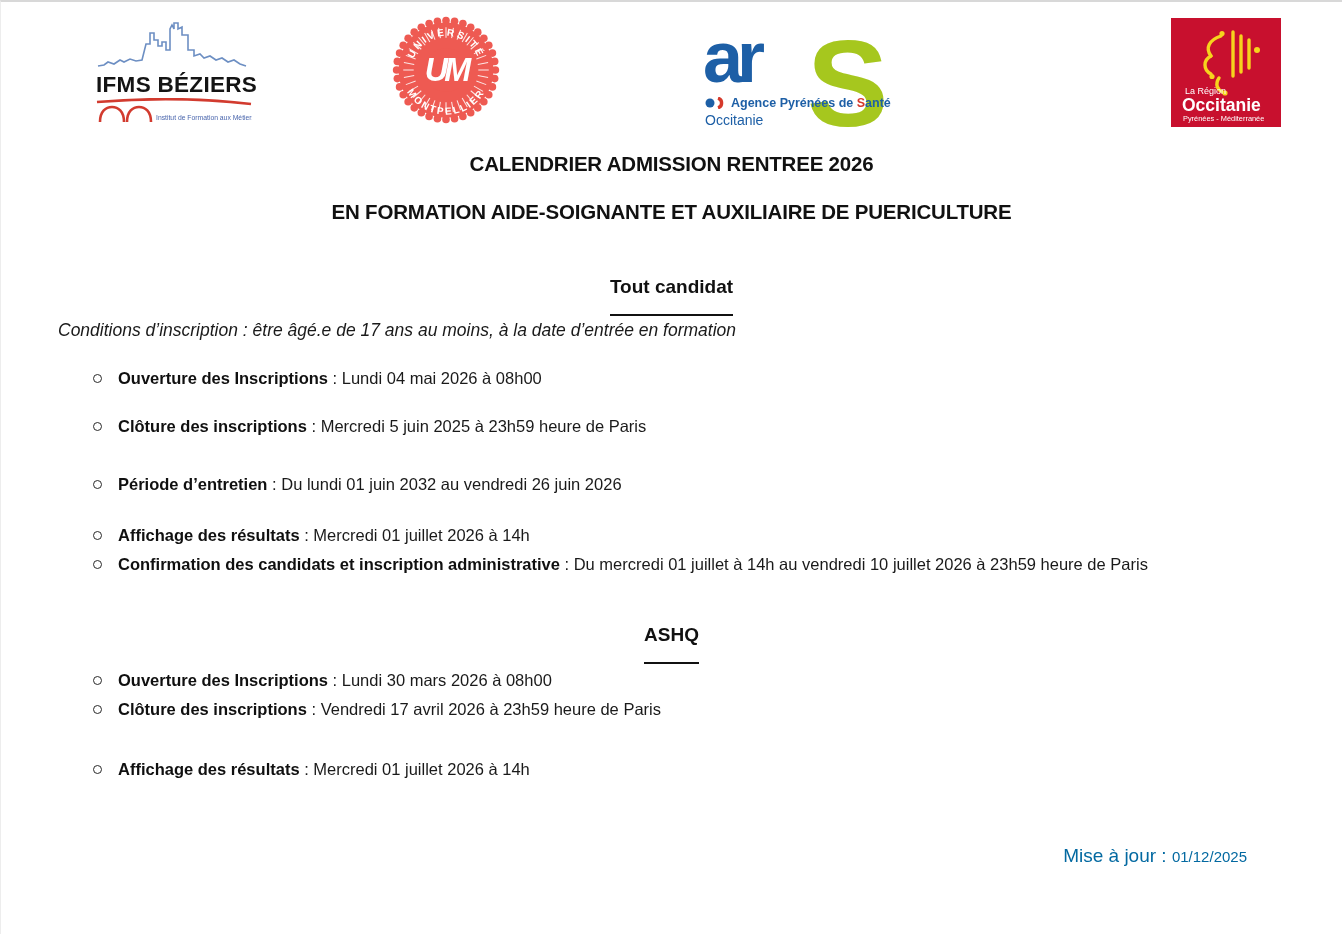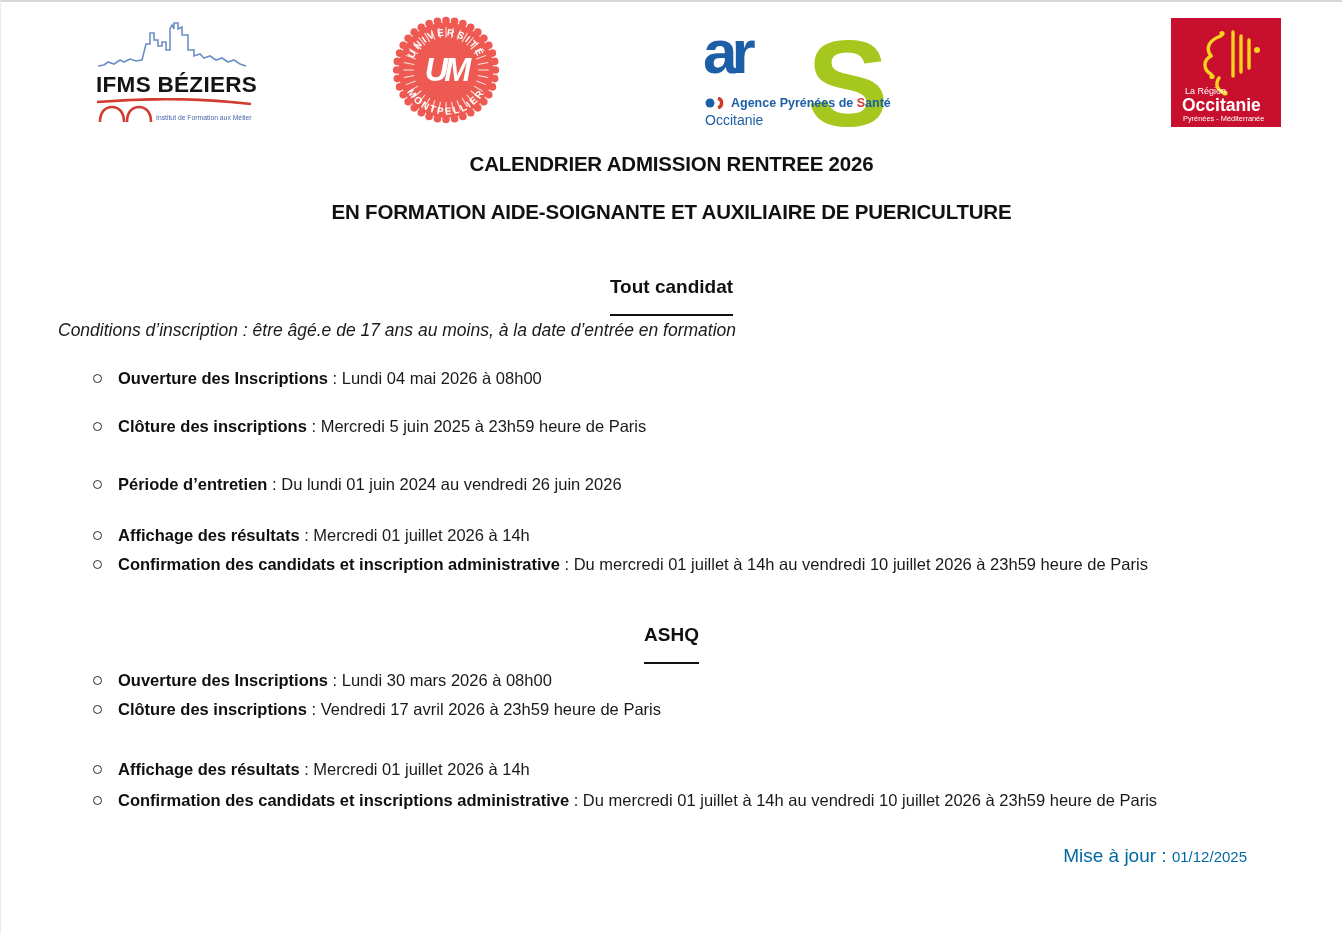--- a/index.html
+++ b/index.html
@@ -12,21 +12,21 @@
     font-family:"Liberation Sans", sans-serif;
     color:#1a1a1a;
     overflow:hidden;
     box-sizing:border-box;
   }
   
   .logo-ifms{position:absolute;left:95px;top:14px;width:162px;}
   .logo-ifms .ifms-name{font-size:22.5px;font-weight:800;letter-spacing:.3px;color:#141414;white-space:nowrap;margin-top:-2px;}
   .logo-um{position:absolute;left:388px;top:11px;width:114px;height:114px;}
   .logo-ars{position:absolute;left:702px;top:22px;width:215px;height:100px;}
-  .ars-ar{position:absolute;left:0;top:-3px;font-size:62px;line-height:1;font-weight:800;letter-spacing:-6px;color:#1d5fa6;}
+  .ars-ar{position:absolute;left:0;top:-3px;font-size:72px;line-height:1;font-weight:800;letter-spacing:-6px;color:#1d5fa6;}
   .ars-s{position:absolute;left:104px;top:-1px;font-size:122px;line-height:1;font-weight:600;color:#a6c71e;z-index:0;}
   .ars-line1{position:absolute;left:2px;top:72px;font-size:12.5px;font-weight:700;color:#1d5fa6;white-space:nowrap;z-index:1;display:flex;align-items:center;gap:4px;}
   .ars-line1 .santé-s{color:#d5392b;}
   .ars-line2{position:absolute;left:2px;top:88px;font-size:14px;font-weight:500;color:#1d5fa6;z-index:1;}
   .logo-occitanie{position:absolute;left:1170px;top:16px;width:102px;height:109px;}
   
   .doc-title{position:absolute;left:0;width:100%;text-align:center;font-weight:700;font-size:20.5px;letter-spacing:-.2px;color:#111;}
   .title-1{top:150px;}
   .title-2{top:198px;}
   .section-heading{position:absolute;left:0;width:100%;text-align:center;font-size:19px;font-weight:700;color:#111;}
@@ -211,21 +211,21 @@
     <div class="bullet-item">
         <span class="bullet"></span>
         <span class="item-text"><b>Ouverture des Inscriptions</b><span> : </span><span>Lundi 04 mai 2026 à 08h00</span></span>
       </div>
     <div class="bullet-item">
         <span class="bullet"></span>
         <span class="item-text"><b>Clôture des inscriptions</b><span> : </span><span>Mercredi 5 juin 2025 à 23h59 heure de Paris</span></span>
       </div>
     <div class="bullet-item">
         <span class="bullet"></span>
-        <span class="item-text"><b>Période d’entretien</b><span> : </span><span>Du lundi 01 juin 2024 au vendredi 26 juin 2026</span></span>
+        <span class="item-text"><b>Période d’entretien</b><span> : </span><span>Du lundi 01 juin 2032 au vendredi 26 juin 2026</span></span>
       </div>
     <div class="bullet-item">
         <span class="bullet"></span>
         <span class="item-text"><b>Affichage des résultats</b><span> : </span><span>Mercredi 01 juillet 2026 à 14h</span></span>
       </div>
     <div class="bullet-item">
         <span class="bullet"></span>
         <span class="item-text"><b>Confirmation des candidats et inscription administrative</b><span> : </span><span>Du mercredi 01 juillet à 14h au vendredi 10 juillet 2026 à 23h59 heure de Paris</span></span>
       </div>
   </div>
@@ -238,21 +238,17 @@
         <span class="item-text"><b>Ouverture des Inscriptions</b><span> : </span><span>Lundi 30 mars 2026 à 08h00</span></span>
       </div>
     <div class="bullet-item">
         <span class="bullet"></span>
         <span class="item-text"><b>Clôture des inscriptions</b><span> : </span><span>Vendredi 17 avril 2026 à 23h59 heure de Paris</span></span>
       </div>
     <div class="bullet-item">
         <span class="bullet"></span>
         <span class="item-text"><b>Affichage des résultats</b><span> : </span><span>Mercredi 01 juillet 2026 à 14h</span></span>
       </div>
-    <div class="bullet-item">
-        <span class="bullet"></span>
-        <span class="item-text"><b>Confirmation des candidats et inscriptions administrative</b><span> : </span><span>Du mercredi 01 juillet à 14h au vendredi 10 juillet 2026 à 23h59 heure de Paris</span></span>
-      </div>
   </div>
 
   <div class="updated"><span>Mise à jour :</span> <span class="date">01/12/2025</span></div>
 
 </div>
 
 </body></html>

